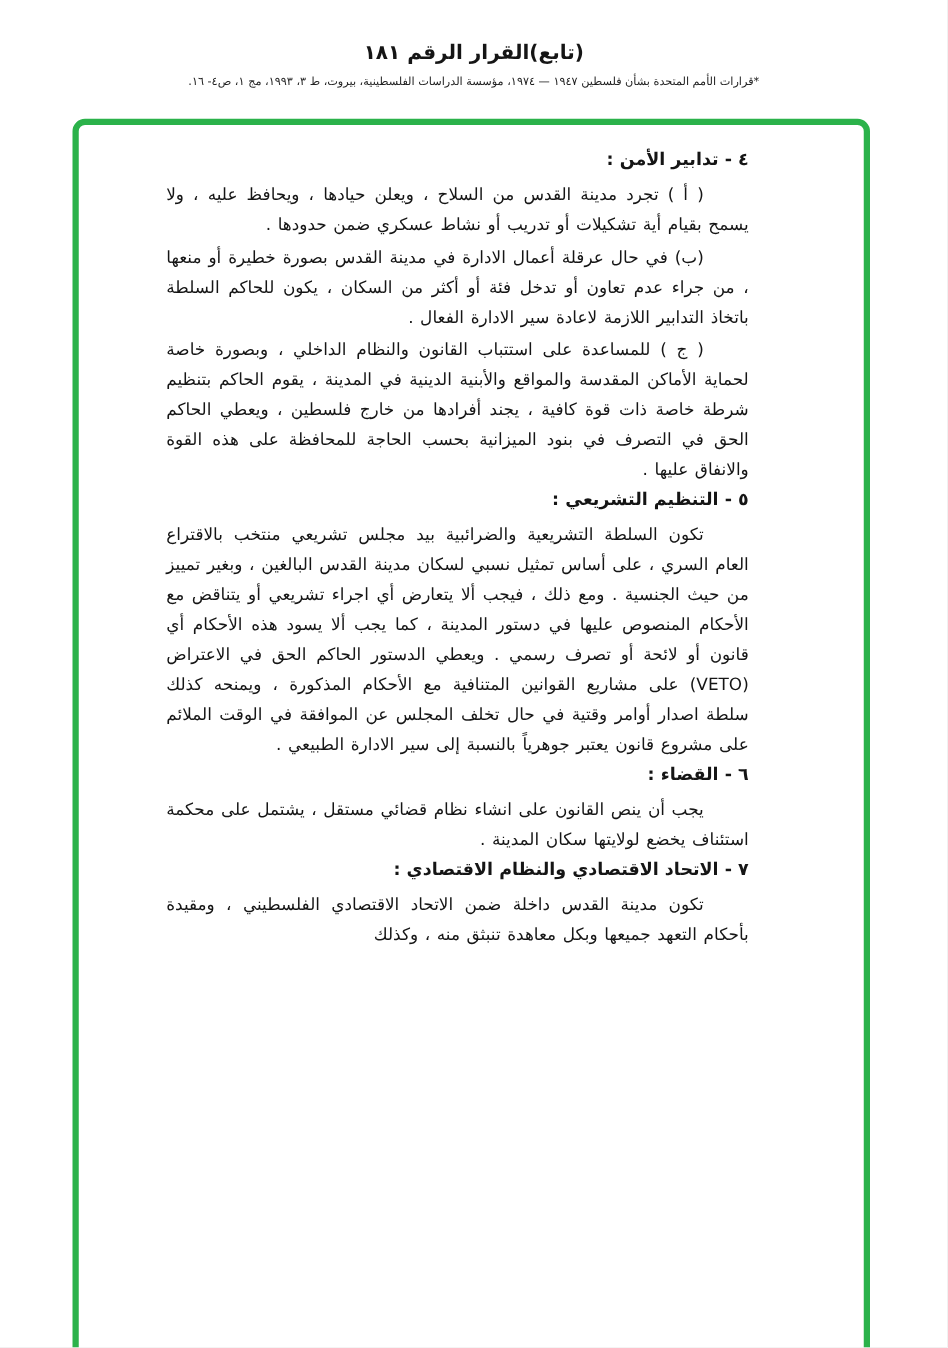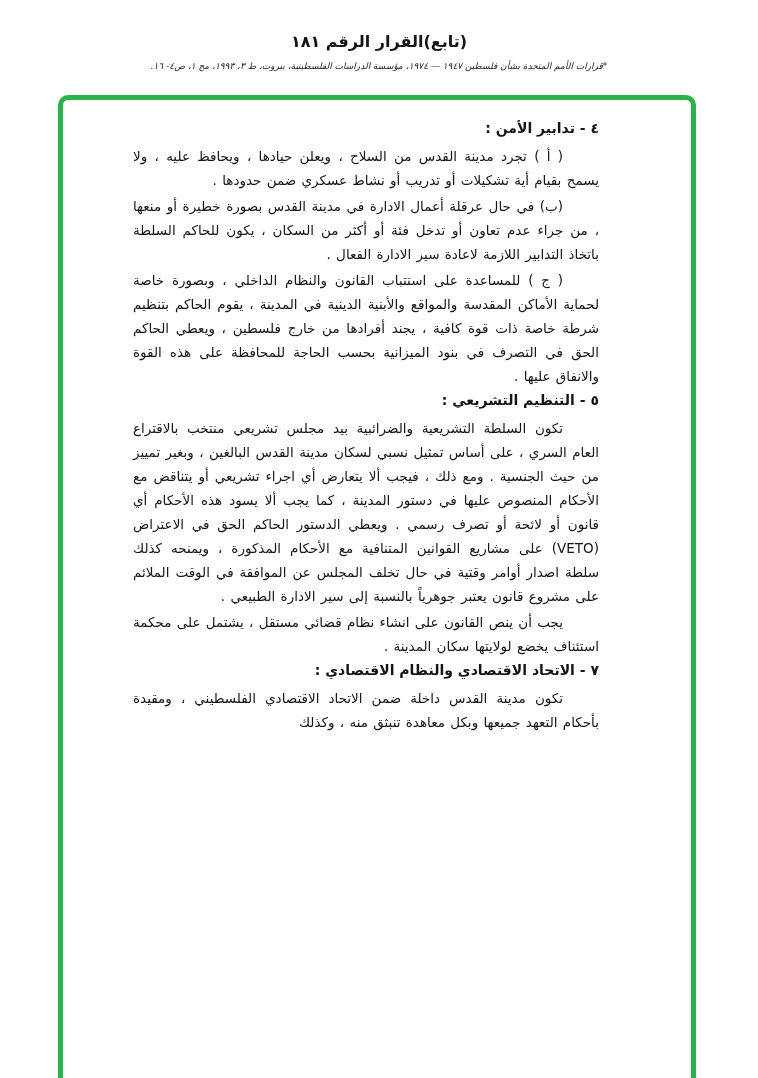--- a/index.html
+++ b/index.html
@@ -26,21 +26,20 @@
     font-size: 16px;
     font-weight: bold;
     margin: 0;
     letter-spacing: 0.5px;
   }
   .doc-citation {
     font-size: 9px;
     margin-top: 10px;
     color: #222222;
     letter-spacing: 0.2px;
-    font-style: italic;
   }
   .content-frame {
     box-sizing: border-box;
     margin: 24px 62px 0 58px;
     height: 1036px;
     border: 5px solid #2bb24a;
     border-radius: 10px;
     padding: 16px 92px 0 70px;
     overflow: hidden;
     background: #ffffff;
@@ -89,20 +88,21 @@
       <p class="body-paragraph">(ب) في حال عرقلة أعمال الادارة في مدينة القدس بصورة خطيرة أو منعها ، من جراء عدم تعاون أو تدخل فئة أو أكثر من السكان ، يكون للحاكم السلطة باتخاذ التدابير اللازمة لاعادة سير الادارة الفعال .</p>
       <p class="body-paragraph">( ج ) للمساعدة على استتباب القانون والنظام الداخلي ، وبصورة خاصة لحماية الأماكن المقدسة والمواقع والأبنية الدينية في المدينة ، يقوم الحاكم بتنظيم شرطة خاصة ذات قوة كافية ، يجند أفرادها من خارج فلسطين ، ويعطي الحاكم الحق في التصرف في بنود الميزانية بحسب الحاجة للمحافظة على هذه القوة والانفاق عليها .</p>
     </section>
 
     <section>
       <h2 class="section-heading">٥ - التنظيم التشريعي :</h2>
       <p class="body-paragraph">تكون السلطة التشريعية والضرائبية بيد مجلس تشريعي منتخب بالاقتراع العام السري ، على أساس تمثيل نسبي لسكان مدينة القدس البالغين ، وبغير تمييز من حيث الجنسية . ومع ذلك ، فيجب ألا يتعارض أي اجراء تشريعي أو يتناقض مع الأحكام المنصوص عليها في دستور المدينة ، كما يجب ألا يسود هذه الأحكام أي قانون أو لائحة أو تصرف رسمي . ويعطي الدستور الحاكم الحق في الاعتراض (VETO) على مشاريع القوانين المتنافية مع الأحكام المذكورة ، ويمنحه كذلك سلطة اصدار أوامر وقتية في حال تخلف المجلس عن الموافقة في الوقت الملائم على مشروع قانون يعتبر جوهرياً بالنسبة إلى سير الادارة الطبيعي .</p>
     </section>
 
     <section>
+      <h2 class="section-heading">٦ - القضاء :</h2>
       <p class="body-paragraph">يجب أن ينص القانون على انشاء نظام قضائي مستقل ، يشتمل على محكمة استئناف يخضع لولايتها سكان المدينة .</p>
     </section>
 
     <section>
       <h2 class="section-heading">٧ - الاتحاد الاقتصادي والنظام الاقتصادي :</h2>
       <p class="body-paragraph">تكون مدينة القدس داخلة ضمن الاتحاد الاقتصادي الفلسطيني ، ومقيدة بأحكام التعهد جميعها وبكل معاهدة تنبثق منه ، وكذلك</p>
     </section>
 
   </div>
 

